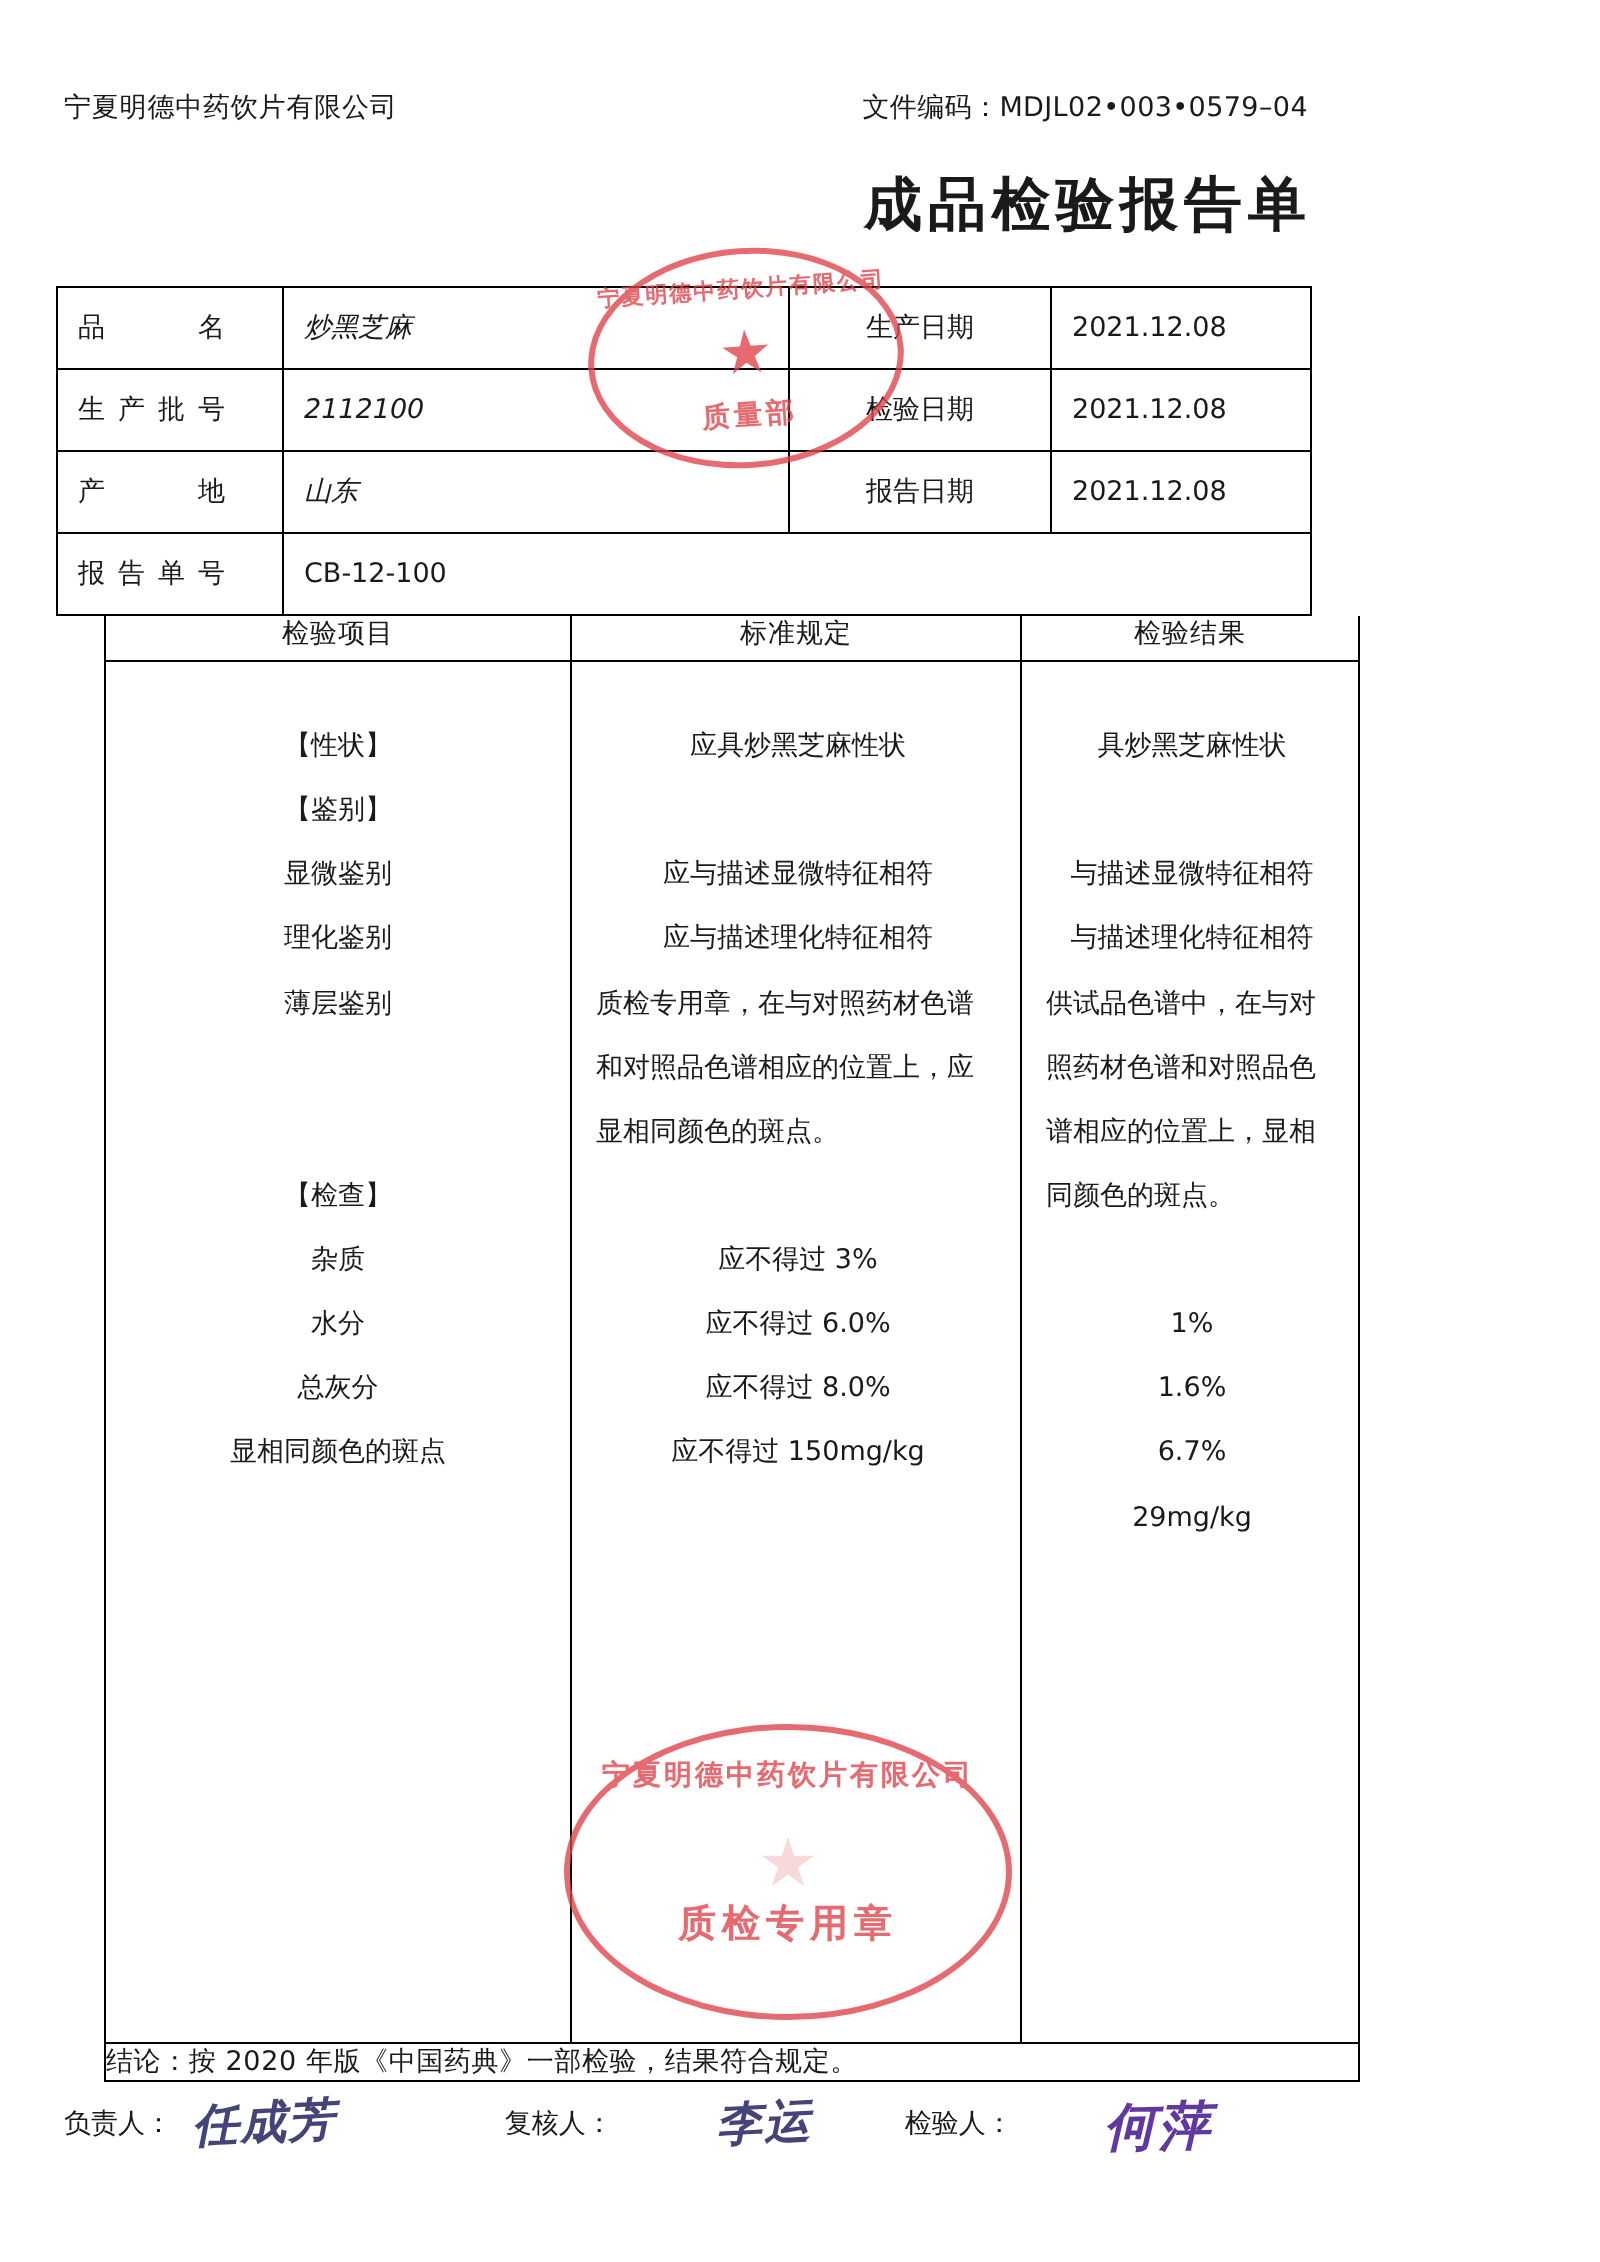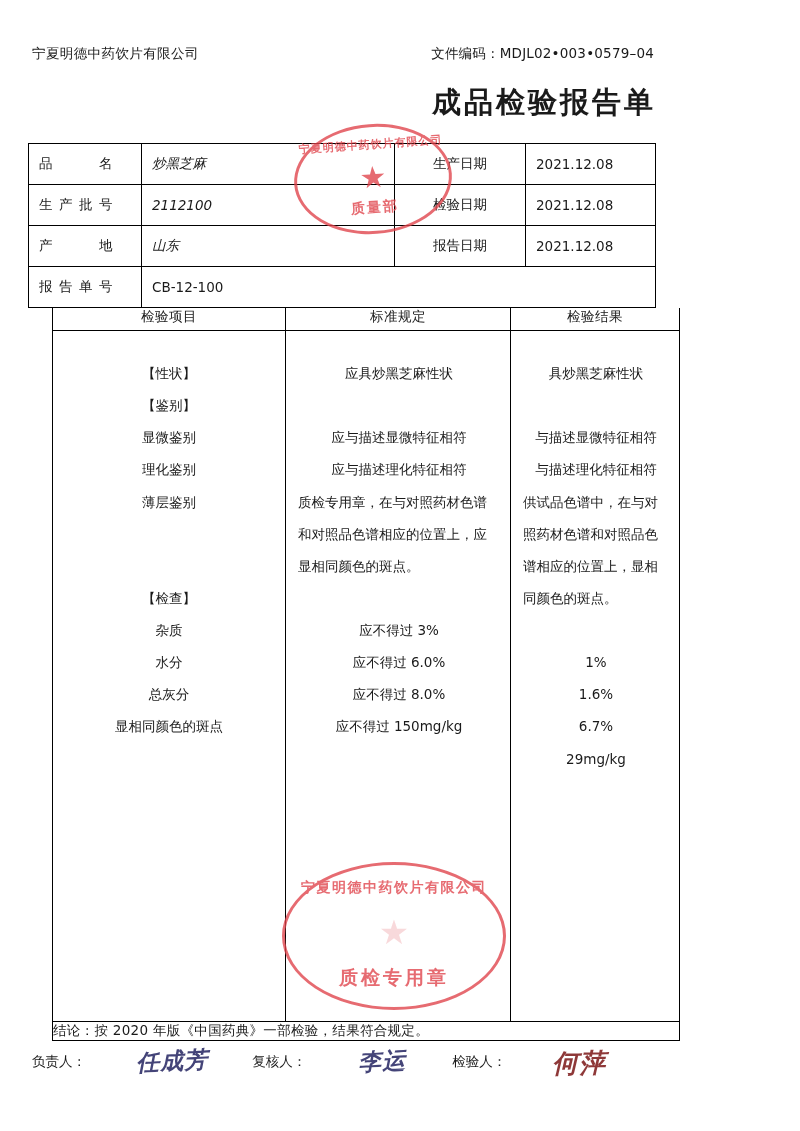--- a/index.html
+++ b/index.html
@@ -133,38 +133,38 @@
     display: flex;
     margin-top: 12px;
     padding-left: 4px;
     font-size: 13.5px;
   }
   .sign-block {
     display: flex;
     align-items: flex-start;
     position: relative;
   }
-  .sign-1 { width: 238px; gap: 40px; }
+  .sign-1 { width: 238px; }
   .sign-2 { width: 216px; }
   .sign-3 { width: 220px; }
   .sign-label { white-space: nowrap; }
   .sign-value {
     font-family: "DejaVu Serif", "Liberation Serif", serif;
     color: #2b2b66;
     font-size: 23px;
     font-style: italic;
     font-weight: bold;
     margin-left: 10px;
     margin-top: -7px;
     transform: rotate(-3deg);
     letter-spacing: 1px;
     opacity: 0.88;
   }
   .sign-value.s3 {
-    color: #7f1d1d;
+    color: #4c1d95;
     font-size: 26px;
     transform: rotate(-1deg);
   }
 
   
   .stamp {
     position: absolute;
     border: 3px solid #e0424a;
     border-radius: 50%;
     color: #e0424a;
@@ -214,21 +214,21 @@
     text-align: center;
     font-family: "DejaVu Serif", "Liberation Serif", serif;
     font-weight: bold;
   }
   .stamp-top .stamp-bottom-text {
     bottom: 14px;
     font-size: 14px;
     letter-spacing: 2px;
   }
   .stamp-big .stamp-bottom-text {
-    bottom: 16px;
+    bottom: 32px;
     font-size: 19px;
     letter-spacing: 3px;
   }
   .stamp-star {
     position: absolute;
     left: 50%;
     top: 50%;
     transform: translate(-50%, -55%);
     font-size: 30px;
     line-height: 1;

